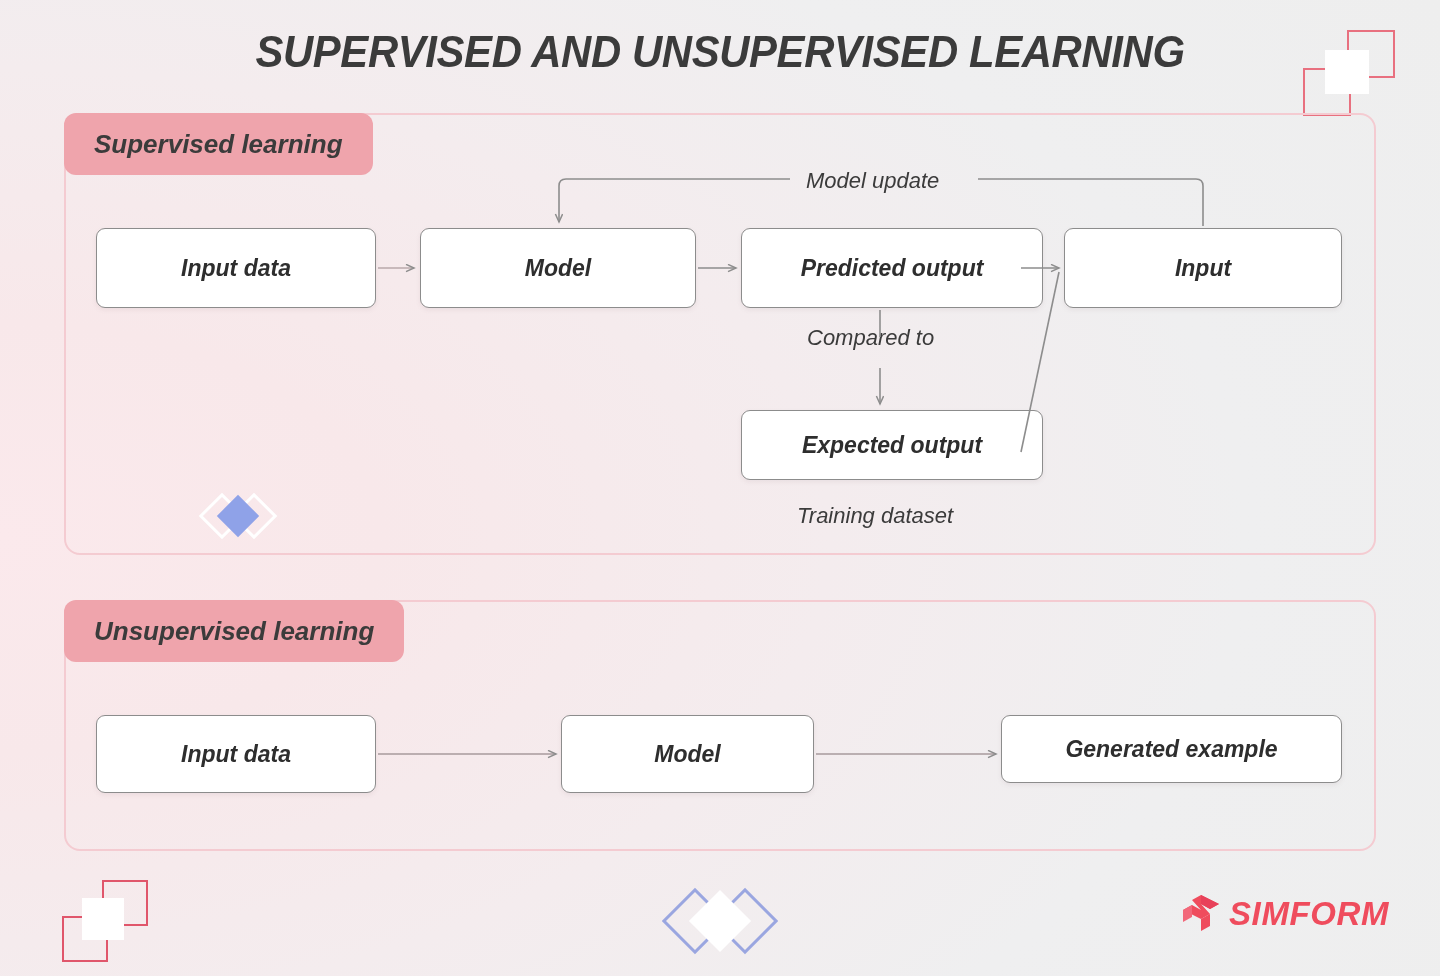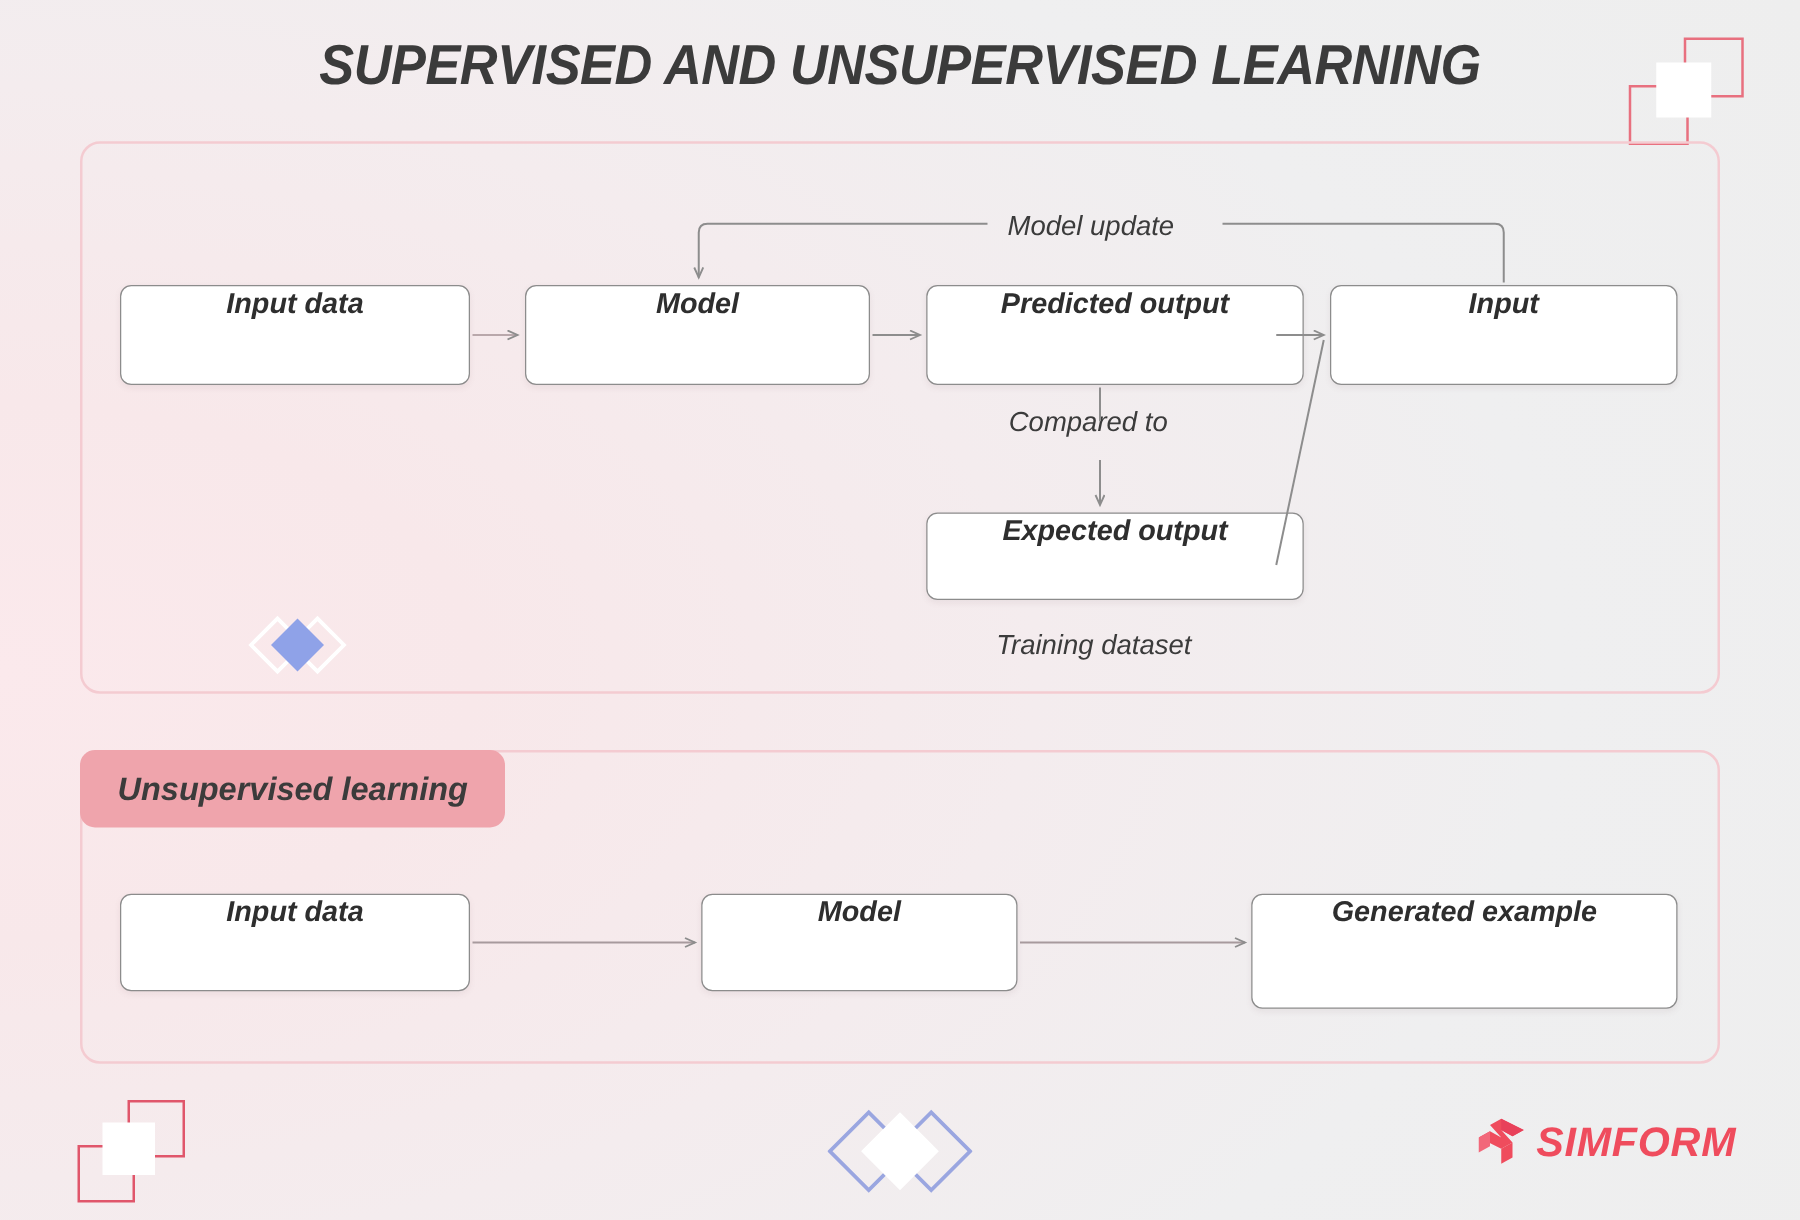--- a/index.html
+++ b/index.html
@@ -62,40 +62,40 @@
   #badge-supervised   { left: 64px; top: 113px; }
   #badge-unsupervised { left: 64px; top: 600px; }
 
   
   .node {
     position: absolute;
     background: #ffffff;
     border: 1.6px solid #8c8c8c;
     border-radius: 9px;
     display: flex;
-    align-items: flex-start;
+    align-items: center;
     justify-content: center;
     font-size: 23px;
     font-weight: 700;
     color: #2e2e2e;
     box-shadow: 0 2px 5px rgba(120,90,95,0.09);
     white-space: nowrap;
   }
 
   
   #node-s-input     { left: 96px;  top: 228px; width: 280px; height: 80px; }
   #node-s-model     { left: 420px; top: 228px; width: 276px; height: 80px; }
   #node-s-predicted { left: 741px; top: 228px; width: 302px; height: 80px; }
   #node-s-error     { left: 1064px;top: 228px; width: 278px; height: 80px; }
   #node-s-expected  { left: 741px; top: 410px; width: 302px; height: 70px; }
 
   
   #node-u-input     { left: 96px;  top: 715px; width: 280px; height: 78px; }
   #node-u-model     { left: 561px; top: 715px; width: 253px; height: 78px; }
-  #node-u-generated { left: 1001px;top: 715px; width: 341px; height: 92px; }
+  #node-u-generated { left: 1001px;top: 715px; width: 341px; height: 68px; }
 
   
   .edge-label {
     position: absolute;
     font-size: 22px;
     color: #3b3b3b;
     white-space: nowrap;
     background: transparent;
   }
   #label-model-update  { left: 806px; top: 168px; }
@@ -136,20 +136,23 @@
 
   <div class="title">SUPERVISED AND UNSUPERVISED LEARNING</div>
 
   <div class="deco" id="deco-tr">
     <div class="sq-outline" style="left:44px; top:0; width:48px; height:48px; border:2.5px solid #e8707f;"></div>
     <div class="sq-outline" style="left:0; top:38px; width:48px; height:48px; border:2.5px solid #e8707f;"></div>
     <div class="sq-white" style="left:22px; top:20px; width:44px; height:44px;"></div>
   </div>
 
   <div class="panel" id="panel-supervised"></div>
+  <div class="panel-badge" id="badge-supervised">
+    <span>Supervised learning</span>
+  </div>
 
   <div class="node" id="node-s-input">
     <span>Input data</span>
   </div>
   <div class="node" id="node-s-model">
     <span>Model</span>
   </div>
   <div class="node" id="node-s-predicted">
     <span>Predicted output</span>
   </div>

